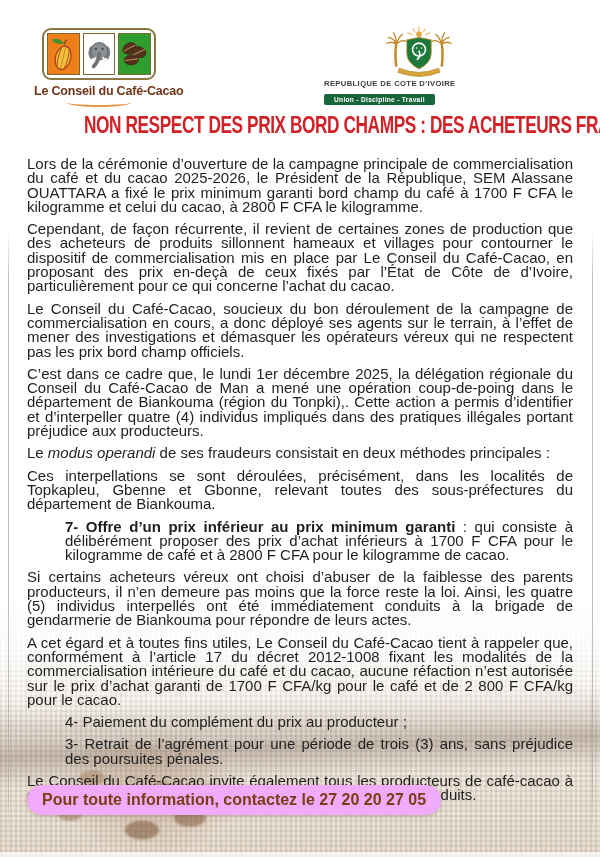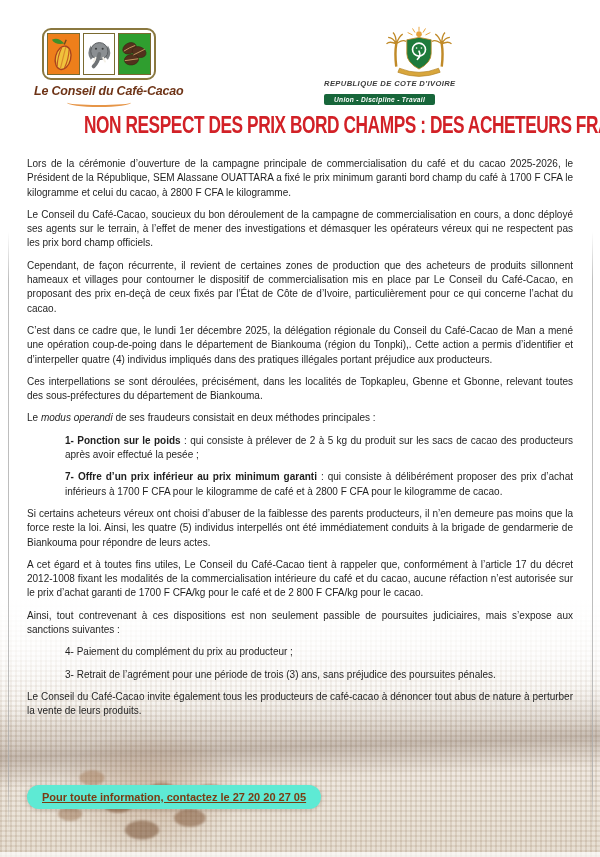--- a/index.html
+++ b/index.html
@@ -37,21 +37,21 @@
     background:linear-gradient(to bottom, #ffffff 0%, rgba(255,255,255,0.75) 45%, rgba(255,255,255,0) 100%);
   }
   .bottom-strip { position:absolute; left:0; right:0; bottom:0; height:5px; background:rgba(255,255,255,0.7); }
   .edge-l, .edge-r {
     position:absolute; top:232px; height:600px; width:1px; z-index:0;
     background:linear-gradient(to bottom, rgba(175,175,175,0), rgba(168,168,168,0.75) 8%, rgba(168,168,168,0.75) 92%, rgba(175,175,175,0));
   }
   .edge-l { left:8px; } .edge-r { right:7px; }
 
   
-  .header { position:absolute; left:0; top:26px; width:526px; height:80px; z-index:2;font-style:italic; }
+  .header { position:absolute; left:0; top:26px; width:526px; height:80px; z-index:2; }
   .logo-left { position:absolute; left:34px; top:2px; width:130px; text-align:center; }
   .logo-box {
     width:114px; height:52px; margin:0 auto; box-sizing:border-box;
     border:2px solid #8a7840; border-radius:9px; background:#fff;
     display:flex; gap:3px; padding:3px; align-items:stretch;
   }
   .sq { flex:1; border:1px solid #7a6a30; display:flex; align-items:center; justify-content:center; overflow:hidden; }
   .sq1 { background:#ee7f1b; } .sq2 { background:#ffffff; } .sq3 { background:#2f9e2f; }
   .sq svg { width:100%; height:100%; display:block; }
   .logo-title { margin-top:4px; font-weight:bold; font-size:12.5px; letter-spacing:-0.2px; color:#6e3417; white-space:nowrap; }
@@ -69,34 +69,33 @@
   .title {
     position:absolute; left:0; top:110px; width:600px; z-index:2;
     text-align:center; color:#d22127; font-weight:bold; font-size:24px; line-height:30px;
     white-space:nowrap; letter-spacing:-0.6px;
     transform:scaleX(0.72); transform-origin:50% 50%;
   }
 
   
   .content {
     position:absolute; left:27px; top:157px; width:546px; z-index:2;
-    font-size:10px; line-height:14.3px; color:#1f1f1f; text-align:justify;
+    font-size:15px; line-height:14.3px; color:#1f1f1f; text-align:justify;
   }
   .content p { margin:0 0 8px 0; }
   .indent { padding-left:38px; }
   .lead { font-weight:bold; }
   .it { font-style:italic; }
 
   
   .contact {
     position:absolute; left:27px; top:785px; z-index:3;
-    background:#5eead4; border-radius:16px; padding:6px 15px;
-    font-size:11px; font-weight:bold; color:#7a3c12; white-space:nowrap;
+    background:#f0abfc; border-radius:16px; padding:6px 15px;
+    font-size:16px; font-weight:bold; color:#7a3c12; white-space:nowrap;
     box-shadow:0 1px 4px rgba(90,60,40,0.25);
-    text-decoration:underline;
   }
 </style>
 </head>
 <body>
 
 <div class="page">
 
   <div class="bg">
     <div class="bg-weave"></div>
     <div class="bg-beans"></div>
@@ -177,30 +176,28 @@
       </svg>
       <div class="country">REPUBLIQUE DE COTE D'IVOIRE</div>
       <div><span class="motto-bar">Union - Discipline - Travail</span></div>
     </div>
   </div>
 
   <div class="title">NON RESPECT DES PRIX BORD CHAMPS : DES ACHETEURS FRAUDEURS MIS AUX ARRÊTS</div>
 
   <div class="content">
     <p>Lors de la cérémonie d’ouverture de la campagne principale de commercialisation du café et du cacao 2025-2026, le Président de la République, SEM Alassane OUATTARA a fixé le prix minimum garanti bord champ du café à 1700 F CFA le kilogramme et celui du cacao, à 2800 F CFA le kilogramme.</p>
+    <p>Cependant, de façon récurrente, il revient de certaines zones de production que des acheteurs de produits sillonnent hameaux et villages pour contourner le dispositif de commercialisation mis en place par Le Conseil du Café-Cacao, en proposant des prix en-deçà de ceux fixés par l’État de Côte de d’Ivoire, particulièrement pour ce qui concerne l’achat du cacao.</p>
     <p>Le Conseil du Café-Cacao, soucieux du bon déroulement de la campagne de commercialisation en cours, a donc déployé ses agents sur le terrain, à l’effet de mener des investigations et démasquer les opérateurs véreux qui ne respectent pas les prix bord champ officiels.</p>
-    <p>Cependant, de façon récurrente, il revient de certaines zones de production que des acheteurs de produits sillonnent hameaux et villages pour contourner le dispositif de commercialisation mis en place par Le Conseil du Café-Cacao, en proposant des prix en-deçà de ceux fixés par l’État de Côte de d’Ivoire, particulièrement pour ce qui concerne l’achat du cacao.</p>
     <p>C’est dans ce cadre que, le lundi 1er décembre 2025, la délégation régionale du Conseil du Café-Cacao de Man a mené une opération coup-de-poing dans le département de Biankouma (région du Tonpki),. Cette action a permis d’identifier et d’interpeller quatre (4) individus impliqués dans des pratiques illégales portant préjudice aux producteurs.</p>
+    <p><span>Le </span><span class="it">modus operandi</span><span> de ses fraudeurs consistait en deux méthodes principales :</span></p>
     <p>Ces interpellations se sont déroulées, précisément, dans les localités de Topkapleu, Gbenne et Gbonne, relevant toutes des sous-préfectures du département de Biankouma.</p>
-    <p><span>Le </span><span class="it">modus operandi</span><span> de ses fraudeurs consistait en deux méthodes principales :</span></p>
-    <p class="indent"><span class="lead">1- Ponction sur le poids</span><span> : qui consiste à prélever de 2 à 5 kg du produit sur les sacs de cacao des producteurs après avoir effectué la pesée ;</span></p>
     <p class="indent"><span class="lead">7- Offre d’un prix inférieur au prix minimum garanti</span><span> : qui consiste à délibérément proposer des prix d’achat inférieurs à 1700 F CFA pour le kilogramme de café et à 2800 F CFA pour le kilogramme de cacao.</span></p>
     <p>Si certains acheteurs véreux ont choisi d’abuser de la faiblesse des parents producteurs, il n’en demeure pas moins que la force reste la loi. Ainsi, les quatre (5) individus interpellés ont été immédiatement conduits à la brigade de gendarmerie de Biankouma pour répondre de leurs actes.</p>
     <p>A cet égard et à toutes fins utiles, Le Conseil du Café-Cacao tient à rappeler que, conformément à l’article 17 du décret 2012-1008 fixant les modalités de la commercialisation intérieure du café et du cacao, aucune réfaction n’est autorisée sur le prix d’achat garanti de 1700 F CFA/kg pour le café et de 2 800 F CFA/kg pour le cacao.</p>
-    <p>Ainsi, tout contrevenant à ces dispositions est non seulement passible de poursuites judiciaires, mais s’expose aux sanctions suivantes :</p>
     <p class="indent">4- Paiement du complément du prix au producteur ;</p>
     <p class="indent">3- Retrait de l’agrément pour une période de trois (3) ans, sans préjudice des poursuites pénales.</p>
     <p>Le Conseil du Café-Cacao invite également tous les producteurs de café-cacao à dénoncer tout abus de nature à perturber la vente de leurs produits.</p>
   </div>
 
   <div class="contact">Pour toute information, contactez le 27 20 20 27 05</div>
 
 </div>
 
 </body></html>

